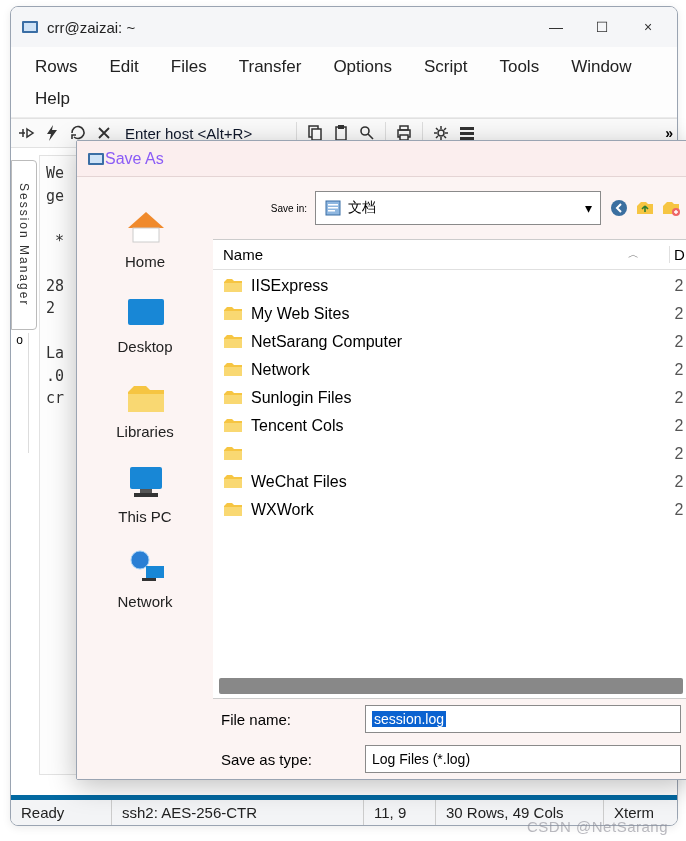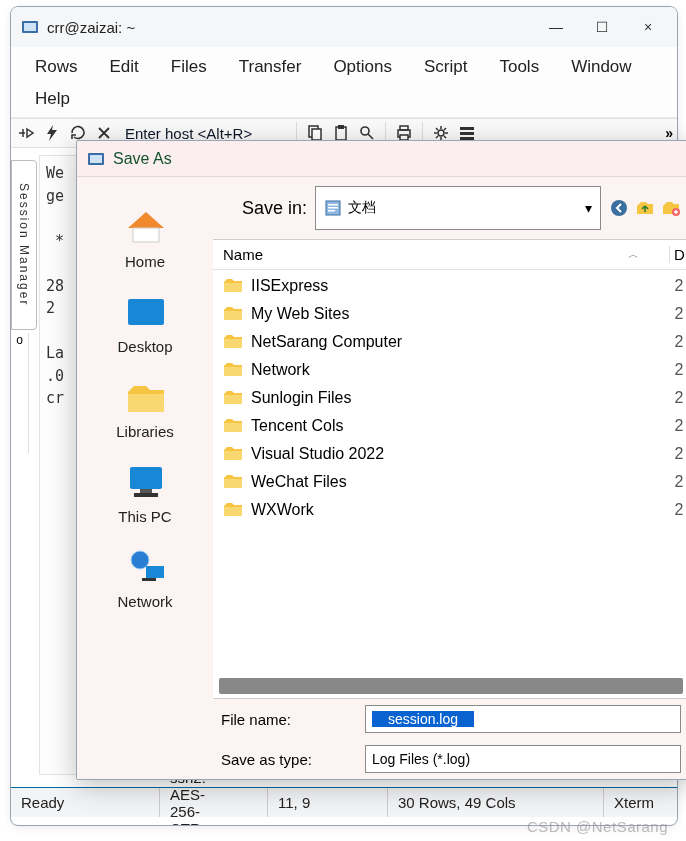--- a/index.html
+++ b/index.html
@@ -22,56 +22,56 @@
   .host-input { flex: 0 0 170px; color:#0f172a; font-size:15px; padding-left:6px; }
   .tool-overflow { margin-left:auto; font-weight:bold; }
 
   .vtab { position:absolute; left:0; top:153px; width:26px; height:170px; border:1px solid #bbb; background:#fff; border-radius:0 4px 4px 0; writing-mode:vertical-rl; text-orientation:mixed; letter-spacing:2px; font-size:12px; display:flex; align-items:center; justify-content:center; color:#333; }
   .vtab-main { left:0; }
   .side-strip { position:absolute; left:0; top:326px; width:18px; height:120px; border-right:1px solid #ddd; background:#fff; display:flex; align-items:flex-start; justify-content:center; font-size:12px; }
 
   .content-snip { position:absolute; left:28px; top:148px; width:640px; height:620px; background:#fdfdfd; border:1px solid #e2e2e2; padding:6px; overflow:hidden; font-family:Consolas,monospace; font-size:15px; line-height:1.5; white-space:pre; color:#333; }
   .checkmark { position:absolute; left:38px; top:158px; color:#2e9e3f; font-size:20px; font-weight:bold; }
 
-  .statusbar { position:absolute; left:0; bottom:8px; right:0; height:30px; display:flex; align-items:center; background:#f3f4f6; border-top:1px solid #0369a1; font-size:15px; color:#222;gap:48px; }
+  .statusbar { position:absolute; left:0; bottom:0; right:0; height:30px; display:flex; align-items:center; background:#f3f4f6; border-top:5px solid #0369a1; font-size:15px; color:#222; }
   .sb-cell { padding:0 10px; border-left:1px solid #ccc; height:100%; display:flex; align-items:center; }
   .sb-cell:first-child { border-left:none; }
 
   
   .dialog { position:absolute; left:76px; top:140px; width:614px; height:640px; background:#fcf4f3; border:1px solid #9aa4b2; box-shadow:0 6px 28px rgba(0,0,0,.25); border-radius:2px; }
   .dlg-titlebar { height:36px; display:flex; align-items:center; padding:0 10px; background:#fbeeee; border-bottom:1px solid #e4d4d4; }
-  .dlg-title { font-size:16px; color:#14532d; margin-left:8px; }
+  .dlg-title { font-size:16px; color:#8b5cf6; margin-left:0; }
 
   .dlg-body { display:flex; height:calc(100% - 36px); }
   .places { width:136px; background:#fcf4f3; display:flex; flex-direction:column; align-items:center; padding-top:30px; gap:22px; }
   .place { display:flex; flex-direction:column; align-items:center; gap:4px; font-size:15px; color:#222; }
   .place-icon { width:42px; height:42px; display:flex; align-items:center; justify-content:center; }
 
   .right-pane { flex:1; display:flex; flex-direction:column; }
   .savein-row { height:62px; display:flex; align-items:center; gap:8px; padding:0 8px; }
-  .savein-label { width:86px; text-align:right; font-size:18px; color:#000; }
-  .savein-combo { flex:1; max-width:380px; height:44px; border:1px solid #8a8a8a; background:#fff; display:flex; align-items:center; padding:0 8px; justify-content:space-between; }
+  .savein-label { width:86px; text-align:right; font-size:10px; color:#000; }
+  .savein-combo { flex:1; max-width:380px; height:34px; border:1px solid #8a8a8a; background:#fff; display:flex; align-items:center; padding:0 8px; justify-content:space-between; }
   .combo-left { display:flex; align-items:center; gap:6px; }
   .nav-icons { display:flex; gap:6px; margin-left:auto; }
 
   .listview { flex:1; background:#fff; border-top:1px solid #ccc; border-bottom:1px solid #ccc; display:flex; flex-direction:column; overflow:hidden; }
   .lv-header { height:30px; display:flex; align-items:center; border-bottom:1px solid #e0e0e0; font-size:15px; color:#000; }
   .lv-col-name { flex:1; padding-left:10px; display:flex; align-items:center; gap:200px; }
   .lv-sort { color:#777; font-size:11px; margin-left:auto; margin-right:30px; }
   .lv-col-d { width:20px; border-left:1px solid #e0e0e0; text-align:center; }
   .lv-body { flex:1; overflow:auto; padding:2px 0; }
   .lv-row { display:flex; align-items:center; height:28px; padding-left:10px; gap:8px; font-size:16px; color:#000; }
   .lv-d { width:20px; text-align:center; margin-left:auto; color:#555; }
   .folder-icon { width:20px; height:16px; }
   .lv-scroll { height:16px; background:linear-gradient(#888,#888); margin:2px 6px 4px 6px; border-radius:2px; }
 
   .fn-row, .ft-row { display:flex; align-items:center; height:40px; padding:0 8px; gap:10px; }
   .fn-label { width:134px; font-size:15px; }
   .fn-input { flex:1; height:28px; border:1px solid #8a8a8a; background:#fff; padding:0 6px; display:flex; align-items:center; }
-  .fn-selected { background:#0a62d0; color:#fff; padding:0 16px; }
+  .fn-selected { background:#0a62d0; color:#fff; padding:0 2px; }
 
   .watermark { position:absolute; right:18px; bottom:6px; color:rgba(140,140,150,.6); font-size:15px; letter-spacing:.5px; pointer-events:none; }
 
   svg { display:block; }
 </style>
 </head>
 <body>
 
 <div class="main-window">
 
@@ -352,21 +352,20 @@
                 <rect x="1" y="5" width="18" height="9" fill="#f9d872"></rect>
               </svg>
               <span>Tencent Cols</span>
               <span class="lv-d">2</span>
             </div>
             <div class="lv-row">
               <svg class="folder-icon" width="20" height="16">
                 <path d="M1 4l3-3h5l2 2h8v11H1z" fill="#f6c542"></path>
                 <rect x="1" y="5" width="18" height="9" fill="#f9d872"></rect>
               </svg>
-              <span>Visual Studio 2022</span>
               <span class="lv-d">2</span>
             </div>
             <div class="lv-row">
               <svg class="folder-icon" width="20" height="16">
                 <path d="M1 4l3-3h5l2 2h8v11H1z" fill="#f6c542"></path>
                 <rect x="1" y="5" width="18" height="9" fill="#f9d872"></rect>
               </svg>
               <span>WeChat Files</span>
               <span class="lv-d">2</span>
             </div>

